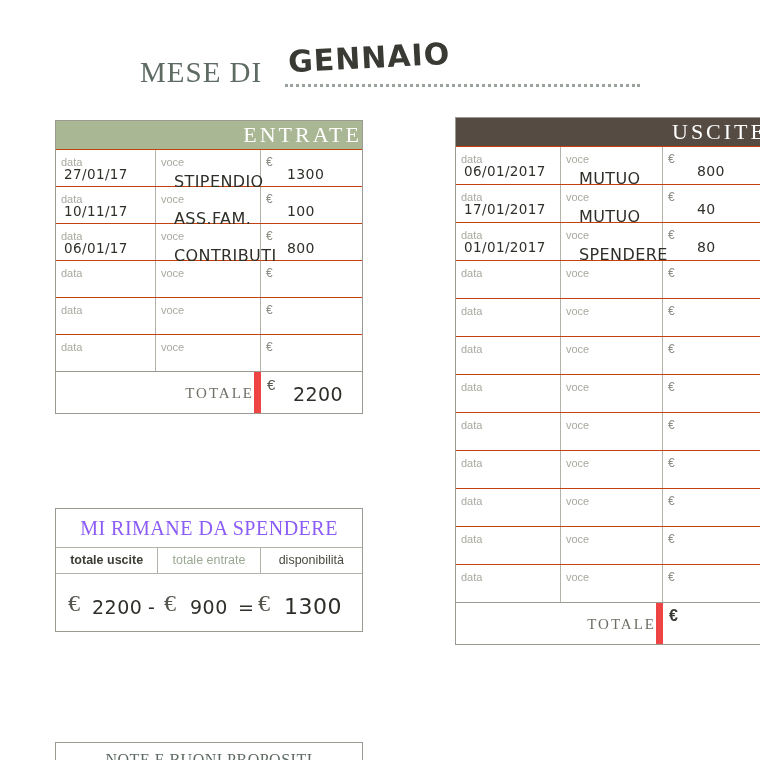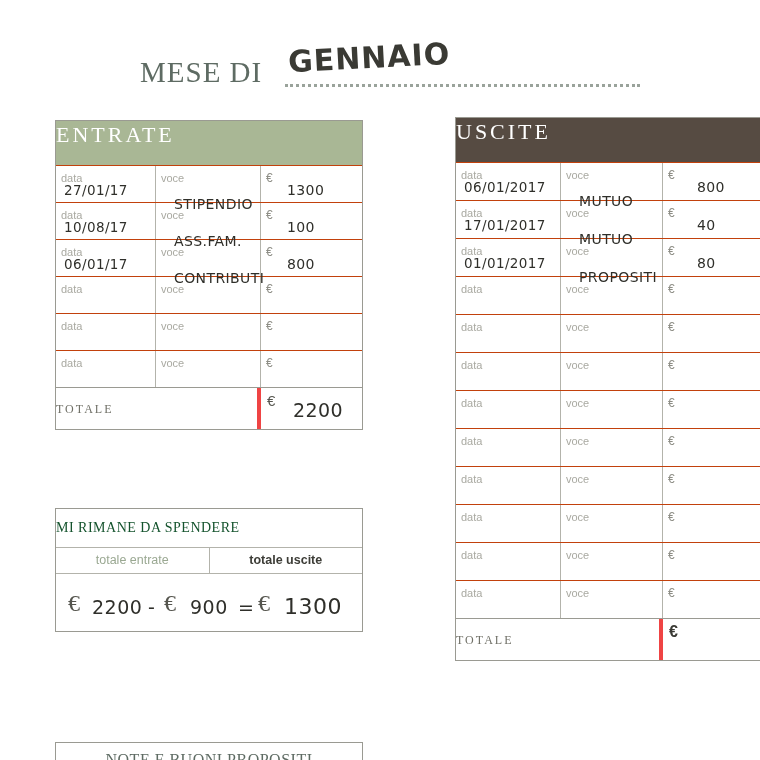--- a/index.html
+++ b/index.html
@@ -54,23 +54,23 @@
   }
 
   
   .tbl {
     position: absolute;
     border: 1px solid #9a9a92;
     box-sizing: border-box;
     background: #fff;
   }
   .tbl-title {
-    height: 44px;
+    height: 28px;
     line-height: 28px;
-    text-align: left;
+    text-align: right;
     color: #ffffff;
     font-size: 22px;
     letter-spacing: 3px;
     font-family: "Liberation Serif", serif;
   }
   .row {
     display: flex;
     height: 37px;
     border-top: 1px solid #c2410c;
     box-sizing: border-box;
@@ -91,43 +91,43 @@
   }
   .val {
     position: absolute;
     font-family: "DejaVu Sans", sans-serif;
     font-size: 13.5px;
     color: #2f2f2a;
     letter-spacing: 0.4px;
     white-space: nowrap;
   }
   .val-date { left: 8px; top: 16px; }
-  .val-voce { left: 18px; top: 30px; font-size: 14px; }
+  .val-voce { left: 18px; top: 22px; font-size: 16px; }
   .val-amt  { left: 26px; top: 16px; font-size: 14px; }
 
   .euro {
     font-family: "Liberation Sans", sans-serif;
     font-size: 12px;
     color: #8d8d85;
   }
 
   .total-row {
     display: flex;
     height: 42px;
     border-top: 1px solid #9a9a92;
     box-sizing: border-box;
   }
   .total-label {
     flex: 1;
-    text-align: left;
+    text-align: right;
     line-height: 42px;
-    font-size: 12px;
+    font-size: 15px;
     letter-spacing: 2px;
     color: #6f6f66;
-    border-right: 4px solid #ef4444;
+    border-right: 7px solid #ef4444;
     box-sizing: border-box;
   }
   .total-val {
     position: relative;
     box-sizing: border-box;
     padding: 4px 6px;
   }
   .total-val .euro { font-size: 15px; color: #55554e; }
   .total-val .val {
     left: 32px; top: 11px;
@@ -162,22 +162,23 @@
 
   
   #rimane {
     left: 55px; top: 508px;
     width: 308px;
     height: 124px;
   }
   #rimane .r-title {
     height: 38px;
     line-height: 38px;
-    font-size: 14px;
-    color: #14532d;
+    text-align: center;
+    font-size: 20px;
+    color: #8b5cf6;
     letter-spacing: 0.5px;
     border-bottom: 1px solid #b3b3ab;
   }
   #rimane .r-cols {
     display: flex;
     height: 25px;
     border-bottom: 1px solid #b3b3ab;
   }
   #rimane .r-col {
     flex: 1;
@@ -248,21 +249,21 @@
     </div>
     <div class="cell c-imp">
       <span class="euro">€</span>
       <span class="val val-amt">1300</span>
     </div>
   </div>
 
   <div class="row">
     <div class="cell c-data">
       <span class="ph">data</span>
-      <span class="val val-date">10/08/17</span>
+      <span class="val val-date">10/11/17</span>
     </div>
     <div class="cell c-voce">
       <span class="ph">voce</span>
       <span class="val val-voce">ASS.FAM.</span>
     </div>
     <div class="cell c-imp">
       <span class="euro">€</span>
       <span class="val val-amt">100</span>
     </div>
   </div>
@@ -360,21 +361,21 @@
     </div>
   </div>
 
   <div class="row">
     <div class="cell c-data">
       <span class="ph">data</span>
       <span class="val val-date">01/01/2017</span>
     </div>
     <div class="cell c-voce">
       <span class="ph">voce</span>
-      <span class="val val-voce">PROPOSITI</span>
+      <span class="val val-voce">SPENDERE</span>
     </div>
     <div class="cell c-imp">
       <span class="euro">€</span>
       <span class="val val-amt">80</span>
     </div>
   </div>
 
   <div class="row">
     <div class="cell c-data"><span class="ph">data</span></div>
     <div class="cell c-voce"><span class="ph">voce</span></div>
@@ -426,22 +427,23 @@
     <div class="total-val">
       <span class="euro" style="font-weight:bold;color:#3a3a34;font-size:16px;">€</span>
       <span class="val"></span>
     </div>
   </div>
 </div>
 
 <div class="tbl" id="rimane">
   <div class="r-title">MI RIMANE DA SPENDERE</div>
   <div class="r-cols">
+    <div class="r-col b">totale uscite</div>
     <div class="r-col a">totale entrate</div>
-    <div class="r-col b">totale uscite</div>
+    <div class="r-col c">disponibilità</div>
   </div>
   <div class="r-calc">
     <span class="ce" style="left:12px; top:16px;">€</span>
     <span class="cc" style="left:36px; top:22px;">2200</span>
     <span class="cc" style="left:92px; top:22px;">-</span>
     <span class="ce" style="left:108px; top:16px;">€</span>
     <span class="cc" style="left:134px; top:22px;text-align:right;">900</span>
     <span class="cc" style="left:182px; top:22px;">=</span>
     <span class="ce" style="left:202px; top:16px;">€</span>
     <span class="cc" style="left:228px; top:20px; font-size:22px;">1300</span>

